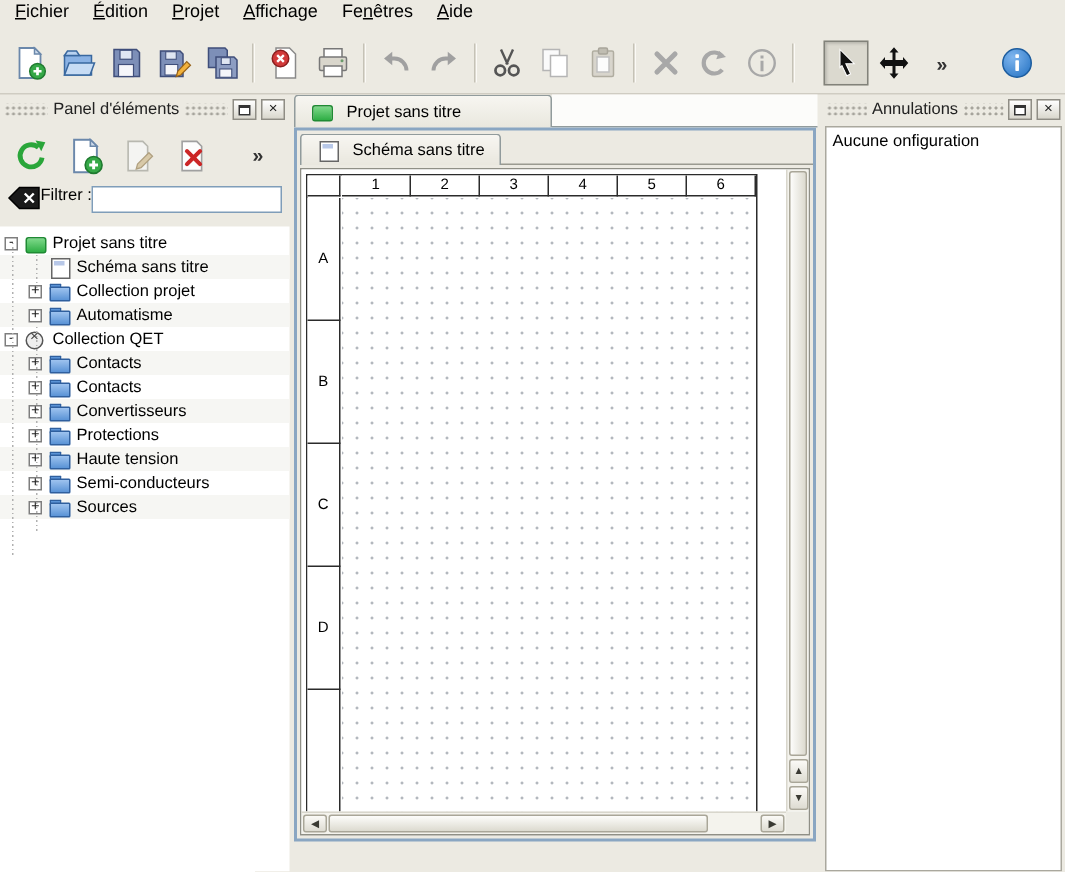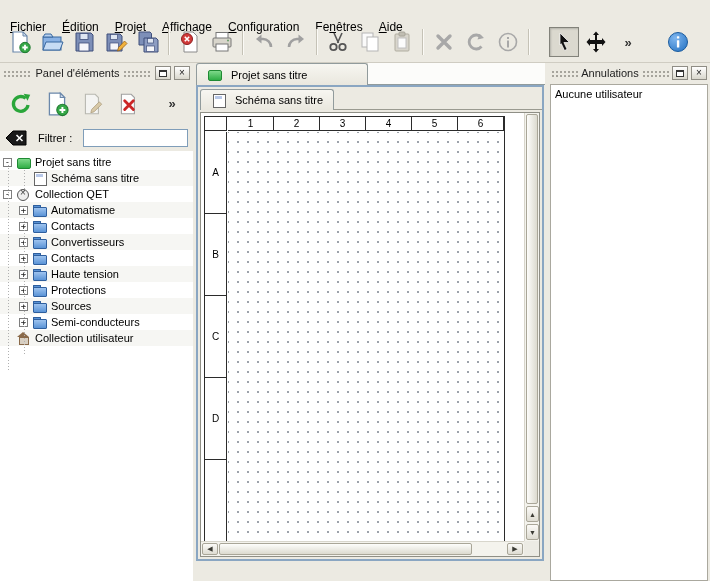--- a/index.html
+++ b/index.html
@@ -1,21 +1,21 @@
 <!DOCTYPE html>
 <html><head>
 <meta charset="utf-8">
 <style>
   *{margin:0;padding:0;box-sizing:border-box;}
   html,body{width:710px;height:581px;}
   body{font-family:"Liberation Sans",sans-serif;font-size:11px;color:#000;background:#eceae2;overflow:hidden;position:relative;}
 
   
   .menubar{position:absolute;top:0;left:0;right:0;height:22px;display:flex;align-items:stretch;padding-left:2px;}
-  .menu-item{padding:20px 8px 3px;font-size:12px;cursor:default;}
+  .menu-item{padding:0 8px 3px;font-size:12px;cursor:default;}
 
   
   .toolbar{position:absolute;top:22px;left:0;right:0;height:41px;display:flex;align-items:center;padding:0 4px;border-bottom:1px solid #cfccc2;}
   .tbtn{width:30px;height:30px;border:1px solid transparent;background:transparent;display:flex;align-items:center;justify-content:center;padding:0;margin:0 1px;}
   .tbtn.pressed{background:#dbd9cf;border:1px solid #82827a;box-shadow:inset 1px 1px 2px rgba(0,0,0,.18);}
   .sep{width:2px;height:26px;border-left:1px solid #c5c2b6;border-right:1px solid #fbfaf6;margin:0 4px;flex:none;}
   .chev{font-size:13px;color:#333;font-weight:bold;padding:0 2px;}
   .tspacer{width:14px;flex:none;}
   .about-wrap{margin-left:auto;margin-right:12px;}
 
@@ -25,21 +25,21 @@
   .right-dock{left:548px;width:162px;justify-content:center;}
   .dock-titlebar{height:20px;display:flex;align-items:center;padding:0 3px;gap:3px;flex:none;}
   .grip{flex:1;height:8px;background-image:radial-gradient(circle,#a6a49c 1px,transparent 1.1px);background-size:4px 4px;background-position:0 1px;}
   .dock-title{font-size:11px;color:#222;white-space:nowrap;}
   .dk-btn{width:16px;height:14px;border:1px solid #8f8d85;background:linear-gradient(#ffffff,#d9d7cd);display:flex;align-items:center;justify-content:center;padding:0;font-size:10px;line-height:1;color:#222;flex:none;}
   .float-glyph{width:8px;height:7px;border:1px solid #333;border-top-width:2px;display:block;background:#fff;}
 
   .panel-toolbar{height:41px;display:flex;align-items:center;gap:6px;padding:0 6px;flex:none;}
   .pbtn{width:30px;height:30px;border:none;background:transparent;display:flex;align-items:center;justify-content:center;padding:0;}
   .panel-toolbar .chev{margin-left:auto;}
-  .filter-row{height:27px;display:flex;align-items:center;gap:11px;padding:0 5px;flex:none;}
+  .filter-row{height:27px;display:flex;align-items:flex-start;gap:0;padding:0 5px;flex:none;}
   .filter-clear{border:none;background:transparent;padding:0;display:flex;align-items:center;}
   .filter-label{font-size:11px;}
   .filter-input{flex:1;height:18px;border:1px solid #7f9db9;font:11px "Liberation Sans",sans-serif;padding:1px 3px;background:#fff;min-width:0;}
 
   
   .tree-wrap{flex:1;background:#fff;overflow:hidden;padding-top:3px;position:relative;}
   .tree-rows{position:relative;z-index:0;}
   .tree-row{display:flex;align-items:center;height:16px;white-space:nowrap;}
   .tree-row:nth-child(even){background:#f6f6f3;}
   .indent{flex:none;height:16px;}
@@ -100,21 +100,20 @@
   .undo-panel{flex:1;margin:1px 2px 0;background:#fff;border:1px solid #aaa89e;padding:3px 4px;overflow:hidden;}
 </style>
 </head>
 <body>
 
 <div class="menubar">
     <div class="menu-item"><u>F</u>ichier</div>
     <div class="menu-item"><u>É</u>dition</div>
     <div class="menu-item"><u>P</u>rojet</div>
     <div class="menu-item"><u>A</u>ffichage</div>
-    <div class="menu-item"><u>C</u>onfiguration</div>
     <div class="menu-item">Fe<u>n</u>êtres</div>
     <div class="menu-item"><u>A</u>ide</div>
   </div>
 
 <div class="toolbar">
   <button class="tbtn">
       <svg width="24" height="24" viewBox="0 0 24 24">
         <path d="M5 2h10l4 4v16H5z" fill="#fff" stroke="#6b88ab" stroke-width="1.2"></path>
         <path d="M15 2l4 4h-4z" fill="#cfdcec" stroke="#6b88ab"></path>
         <circle cx="17" cy="17.5" r="5.2" fill="#35a847" stroke="#1f7a2f"></circle>
@@ -315,79 +314,79 @@
           <span class="expander minus">-</span>
           <span class="ti ti-project"></span>
           <span class="tlabel">Projet sans titre</span>
         </div>
         <div class="tree-row lvl1">
           <span class="indent" style="width: 19px;"></span>
           <span class="expander none"></span>
           <span class="ti ti-schema"></span>
           <span class="tlabel">Schéma sans titre</span>
         </div>
+        <div class="tree-row lvl1">
+          <span class="indent" style="width: 19px;"></span>
+          <span class="expander plus">+</span>
+          <span class="ti ti-folder"></span>
+          <span class="tlabel">Collection projet</span>
+        </div>
+        <div class="tree-row lvl1">
+          <span class="indent" style="width: 19px;"></span>
+          <span class="expander plus">+</span>
+          <span class="ti ti-folder"></span>
+          <span class="tlabel">Automatisme</span>
+        </div>
         <div class="tree-row lvl0">
           <span class="indent" style="width: 3px;"></span>
           <span class="expander minus">-</span>
           <span class="ti ti-qet"></span>
           <span class="tlabel">Collection QET</span>
         </div>
         <div class="tree-row lvl1">
           <span class="indent" style="width: 19px;"></span>
           <span class="expander plus">+</span>
           <span class="ti ti-folder"></span>
-          <span class="tlabel">Automatisme</span>
-        </div>
-        <div class="tree-row lvl1">
-          <span class="indent" style="width: 19px;"></span>
-          <span class="expander plus">+</span>
-          <span class="ti ti-folder"></span>
           <span class="tlabel">Contacts</span>
         </div>
         <div class="tree-row lvl1">
           <span class="indent" style="width: 19px;"></span>
           <span class="expander plus">+</span>
           <span class="ti ti-folder"></span>
+          <span class="tlabel">Contacts</span>
+        </div>
+        <div class="tree-row lvl1">
+          <span class="indent" style="width: 19px;"></span>
+          <span class="expander plus">+</span>
+          <span class="ti ti-folder"></span>
           <span class="tlabel">Convertisseurs</span>
         </div>
         <div class="tree-row lvl1">
           <span class="indent" style="width: 19px;"></span>
           <span class="expander plus">+</span>
           <span class="ti ti-folder"></span>
-          <span class="tlabel">Contacts</span>
+          <span class="tlabel">Protections</span>
         </div>
         <div class="tree-row lvl1">
           <span class="indent" style="width: 19px;"></span>
           <span class="expander plus">+</span>
           <span class="ti ti-folder"></span>
           <span class="tlabel">Haute tension</span>
         </div>
         <div class="tree-row lvl1">
           <span class="indent" style="width: 19px;"></span>
           <span class="expander plus">+</span>
           <span class="ti ti-folder"></span>
-          <span class="tlabel">Protections</span>
+          <span class="tlabel">Semi-conducteurs</span>
         </div>
         <div class="tree-row lvl1">
           <span class="indent" style="width: 19px;"></span>
           <span class="expander plus">+</span>
           <span class="ti ti-folder"></span>
           <span class="tlabel">Sources</span>
-        </div>
-        <div class="tree-row lvl1">
-          <span class="indent" style="width: 19px;"></span>
-          <span class="expander plus">+</span>
-          <span class="ti ti-folder"></span>
-          <span class="tlabel">Semi-conducteurs</span>
-        </div>
-        <div class="tree-row lvl0">
-          <span class="indent" style="width: 3px;"></span>
-          <span class="expander none"></span>
-          <span class="ti ti-home"></span>
-          <span class="tlabel">Collection utilisateur</span>
         </div>
       </div>
   </div>
 </div>
 
 <div class="workspace">
   <div class="project-tabbar">
     <div class="tab project-tab">
       <span class="ti ti-project"></span>
       <span>Projet sans titre</span>
@@ -453,15 +452,15 @@
     <span class="dock-title">Annulations</span>
     <span class="grip"></span>
     <button class="dk-btn">
         <span class="float-glyph"></span>
       </button>
     <button class="dk-btn">
         <span>×</span>
       </button>
   </div>
   <div class="undo-panel">
-    <div>Aucune utilisateur</div>
+    <div>Aucune onfiguration</div>
   </div>
 </div>
 
 </body></html>

